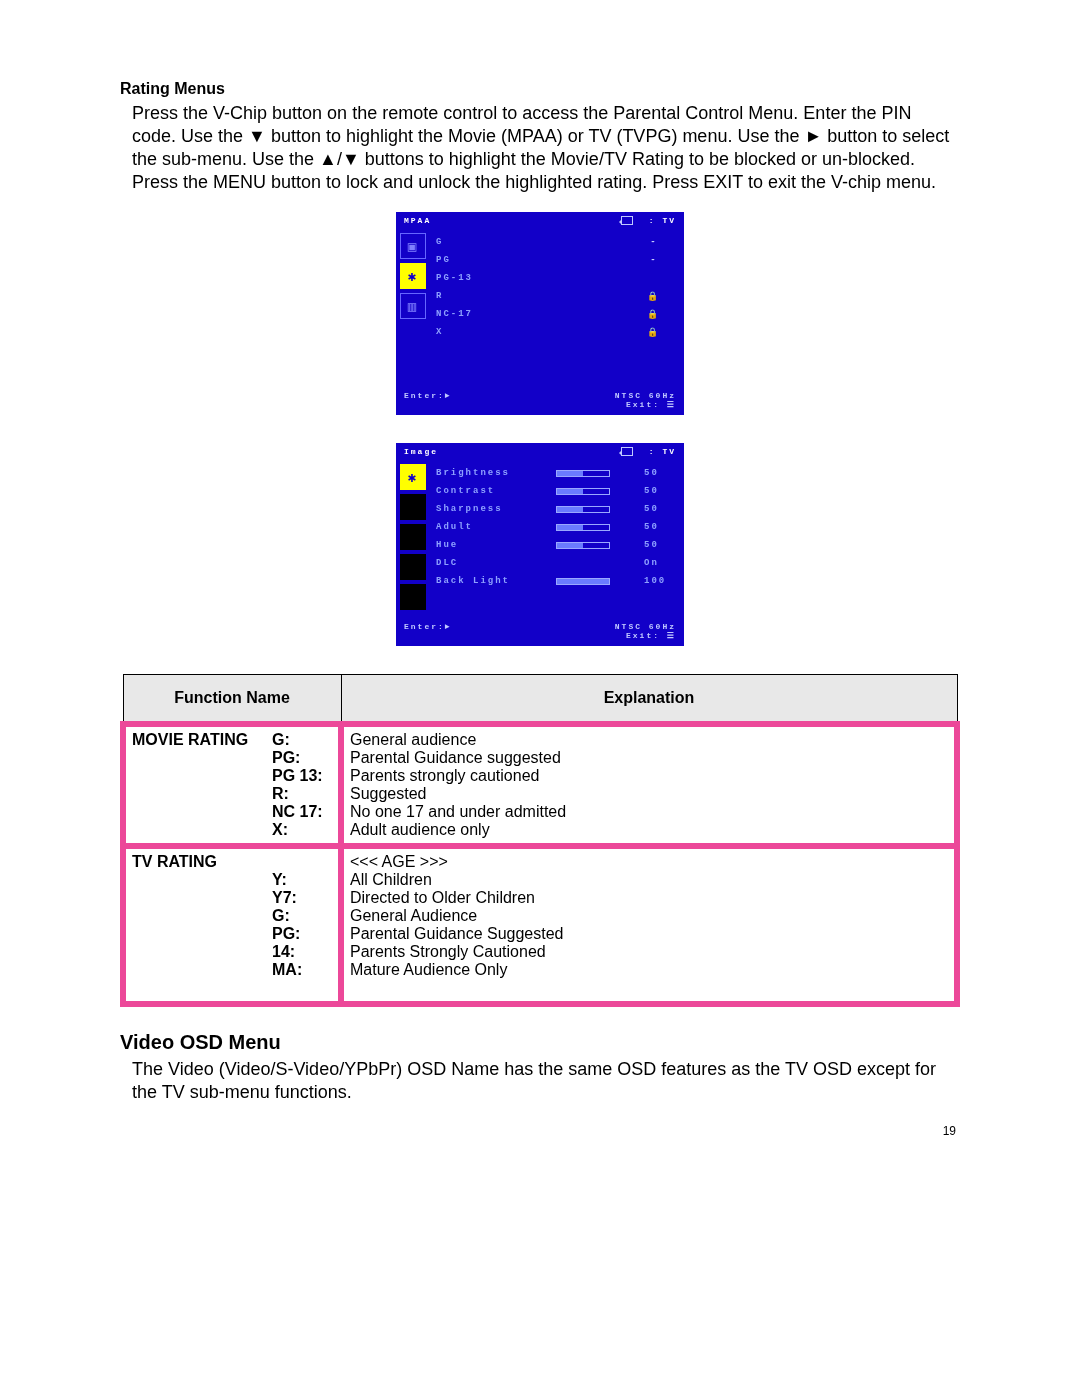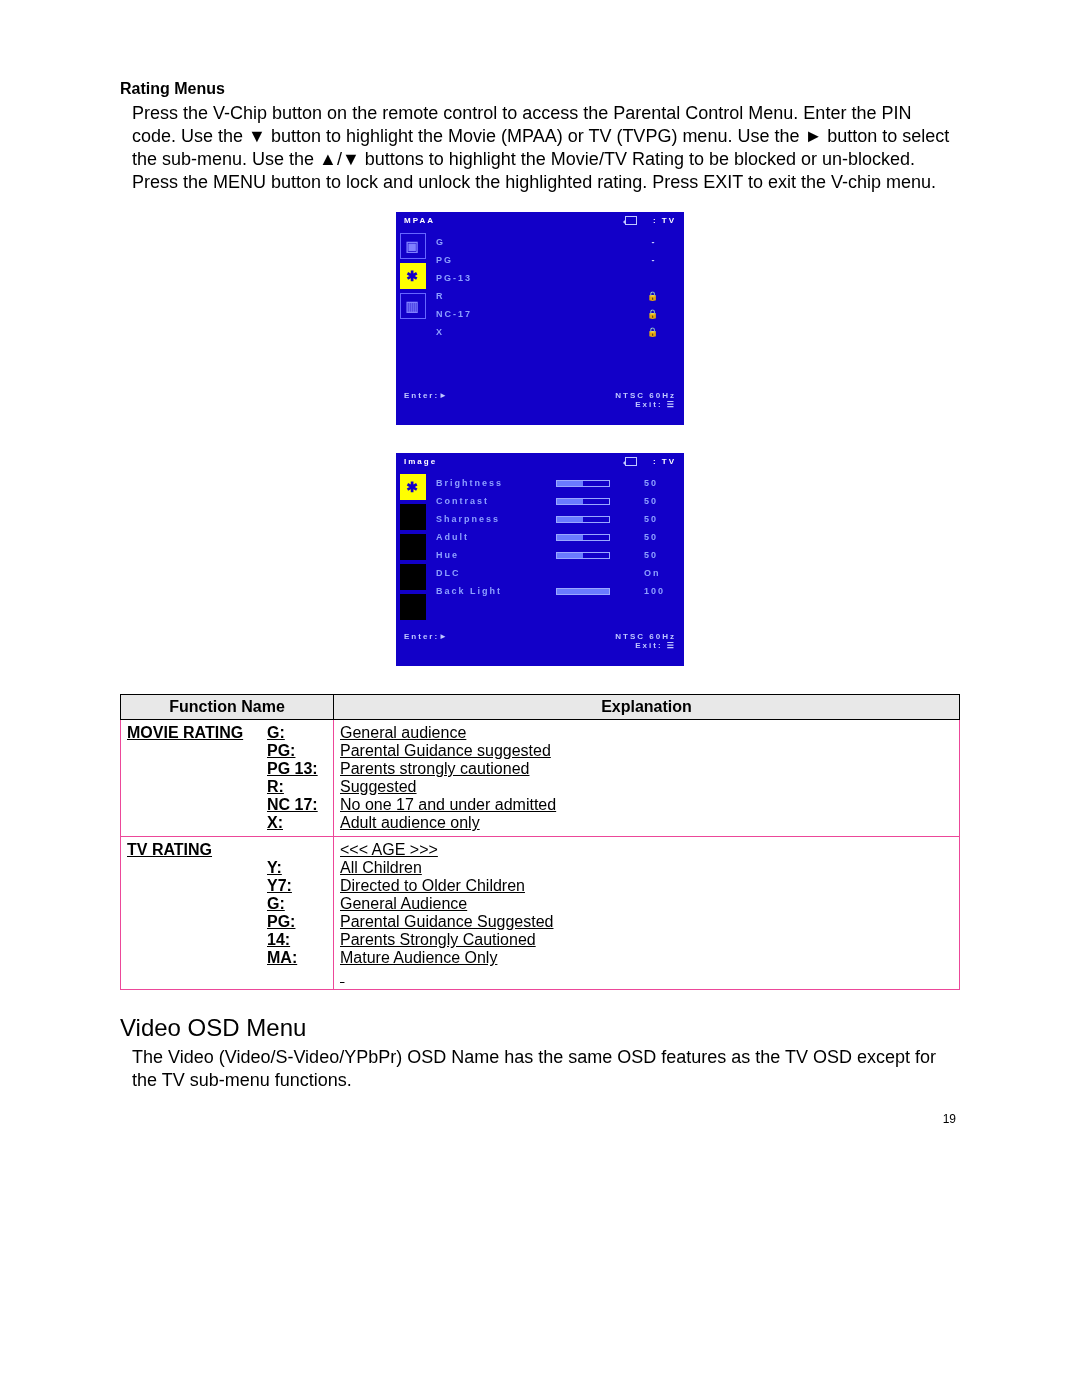--- a/index.html
+++ b/index.html
@@ -14,37 +14,37 @@
   }
   .page {
     padding: 80px 120px 40px 120px;
   }
   h2.sect {
     font-size: 16px;
     font-weight: bold;
     margin: 0 0 4px 0;
   }
   h2.big {
-    font-size: 24px;
-    font-weight: normal;
+    font-size: 20px;
+    font-weight: bold;
     margin: 24px 0 4px 0;
   }
   p.body {
     margin: 0 0 18px 12px;
     line-height: 1.28;
   }
   .osd-wrap {
     display: flex;
     justify-content: center;
     margin: 14px 0 28px 0;
   }
   .osd {
     width: 288px;
     background: #1200c8;
-    font-family: Liberation Sans, sans-serif;
+    font-family: Liberation Mono, monospace;
     font-size: 9px;
     font-weight: bold;
     color: #fff;
     letter-spacing: 2px;
     position: relative;
   }
   .osd .titlebar {
     display: flex;
     justify-content: space-between;
     align-items: center;
@@ -113,21 +113,21 @@
   }
   .osd .row .lockcell {
     flex: 0 0 40px;
     text-align: center;
     margin-left: auto;
     color: #c8d0ff;
   }
   .osd .footer {
     display: flex;
     justify-content: space-between;
-    padding: 2px 8px 16px 8px;
+    padding: 2px 8px 6px 8px;
     font-size: 8px;
     color: #c0c8ff;
   }
   .osd .footer .right { text-align: right; }
   .osd .input-icon {
     display: inline-block;
     width: 12px; height: 9px;
     border: 1px solid #c0c8ff;
     position: relative;
   }
@@ -140,29 +140,28 @@
 
   table.func {
     width: 100%;
     border-collapse: collapse;
     font-size: 16px;
     margin-top: 28px;
   }
   table.func th {
     background: #e8e8e8;
     border: 1px solid #000;
-    padding: 3px 6px;
+    padding: 14px 6px;
     font-weight: bold;
     text-align: center;
   }
   table.func td {
-    border: 1px solid #ec4899;
+    border: 6px solid #ec4899;
     padding: 4px 6px;
     vertical-align: top;
-    text-decoration: underline;
   }
   table.func td.fn {
     width: 200px;
   }
   .sub { display: flex; }
   .sub .k { width: 60px; font-weight: bold; }
   .sub .t { font-weight: bold; width: 140px; }
   .pagenum {
     text-align: right;
     font-size: 12px;

